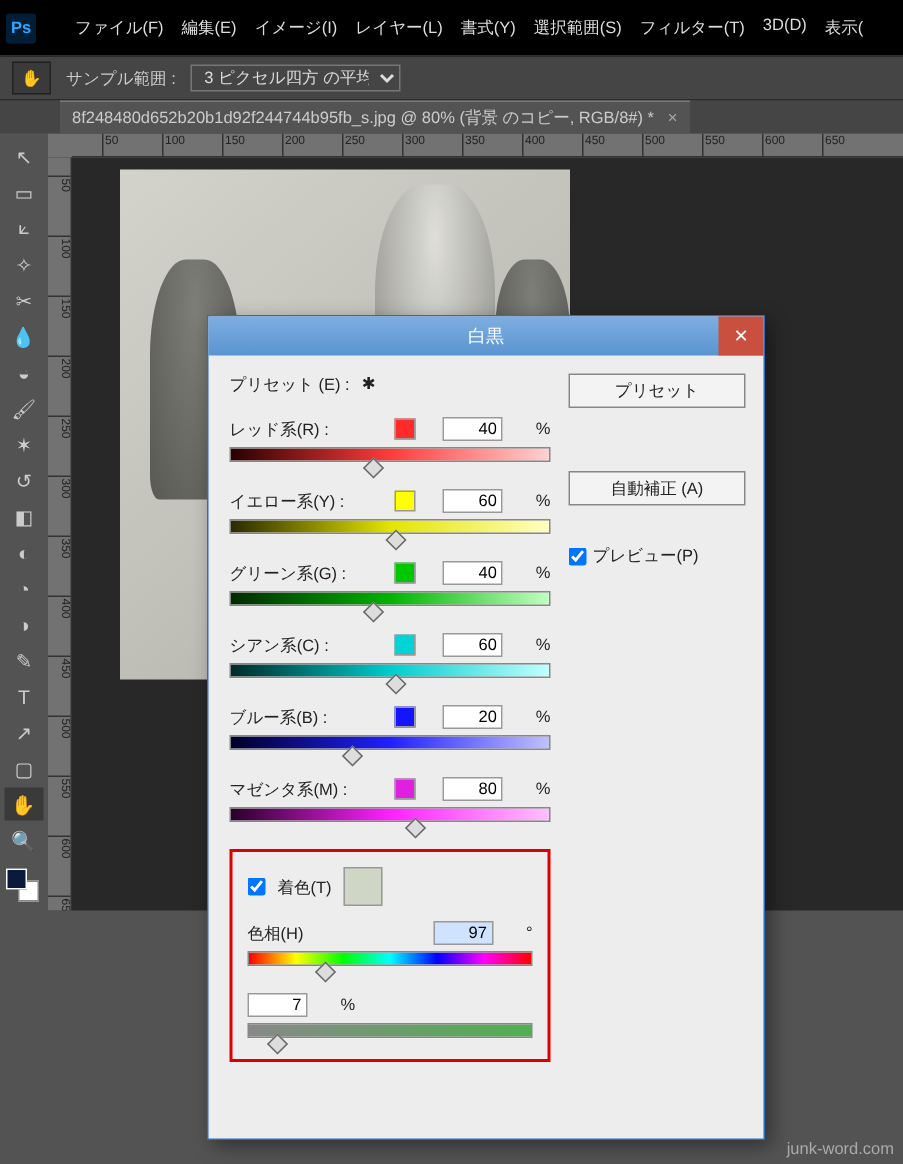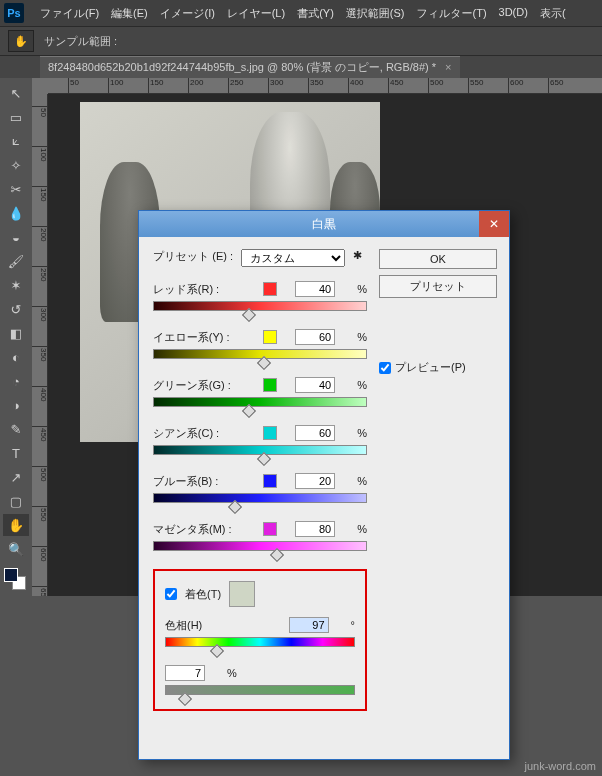--- a/index.html
+++ b/index.html
@@ -1,18 +1,18 @@
 <!DOCTYPE html>
 <html><head>
 <meta charset="utf-8">
 <style>
 * { box-sizing: border-box; margin: 0; padding: 0; font-family: "メイリオ", Meiryo, sans-serif; }
 body { width: 602px; height: 776px; background: #535353; overflow: hidden; position: relative; }
 
-.menubar { height: 26px; background: #404040; display: flex; align-items: center; padding-left: 4px; font-size: 11px; color: #ddd; gap: 2px; }
+.menubar { height: 37px; background: #000000; display: flex; align-items: center; padding-left: 4px; font-size: 11px; color: #ddd; gap: 12px; }
 .menubar .ps-logo { width: 20px; height: 20px; background: #001e36; color: #31a8ff; display: flex; align-items: center; justify-content: center; font-weight: bold; font-size: 11px; margin-right: 8px; border-radius: 2px; }
 .menubar .menu-item { padding: 2px 6px; cursor: default; }
 
 .optionsbar { height: 30px; background: #454545; border-top: 1px solid #2a2a2a; border-bottom: 1px solid #2a2a2a; display: flex; align-items: center; padding-left: 8px; gap: 10px; color: #ccc; font-size: 11px; }
 .optionsbar .hand-icn { width: 26px; height: 22px; background: #3a3a3a; border: 1px solid #222; display: flex; align-items: center; justify-content: center; }
 .optionsbar select { background: #454545; color: #ddd; border: 1px solid #777; font-size: 11px; padding: 1px 4px; width: 140px; }
 
 .tabbar { height: 22px; background: #454545; display: flex; align-items: center; padding-left: 40px; font-size: 11px; color: #ccc; }
 .tabbar .tab { padding: 3px 8px; background: #535353; border-top: 1px solid #777; }
 .tabbar .tab-close { margin-left: 6px; color: #aaa; }
@@ -96,20 +96,23 @@
       <span class="menu-item">選択範囲(S)</span>
       <span class="menu-item">フィルター(T)</span>
       <span class="menu-item">3D(D)</span>
       <span class="menu-item">表示(</span>
     </div>
 </div>
 
 <div class="optionsbar">
   <div class="hand-icn">✋</div>
   <span>サンプル範囲 :</span>
+  <select>
+    <option>3 ピクセル四方 の平均</option>
+  </select>
 </div>
 
 <div class="tabbar">
   <div class="tab">
     <span>8f248480d652b20b1d92f244744b95fb_s.jpg @ 80% (背景 のコピー, RGB/8#) *</span>
     <span class="tab-close">×</span>
   </div>
 </div>
 
 <div class="workspace">
@@ -182,21 +185,20 @@
 
 <div class="dialog">
   <div class="titlebar">
     <span>白黒</span>
     <div class="close">✕</div>
   </div>
   <div class="body">
     <div class="left-col">
       <div class="preset-row">
         <span>プリセット (E) :</span>
-        <select><option>カスタム</option></select>
         <span class="gear">✱</span>
       </div>
       <div id="channels">
           <div class="slider-row">
             <div class="hdr">
               <span class="label">レッド系(R) :</span>
               <span class="swatch" style="background:#ff2a2a"></span>
               <input class="val" value="40" style="">
               <span class="pct">%</span>
             </div>
@@ -285,23 +287,23 @@
             <span class="pct">%</span>
           </div>
           <div class="track sat">
               <div class="thumb" style="left:10%"></div>
             </div>
         </div>
       </div>
     </div>
 
     <div class="right-col">
-      <div class="btn">OK</div>
       <div class="btn">プリセット</div>
       <div style="height:30px"></div>
+      <div class="btn">自動補正 (A)</div>
       <div class="preview-row">
         <input type="checkbox" checked="" style="">
         <span>プレビュー(P)</span>
       </div>
     </div>
   </div>
 </div>
 
 <div class="watermark">junk-word.com</div>
 

